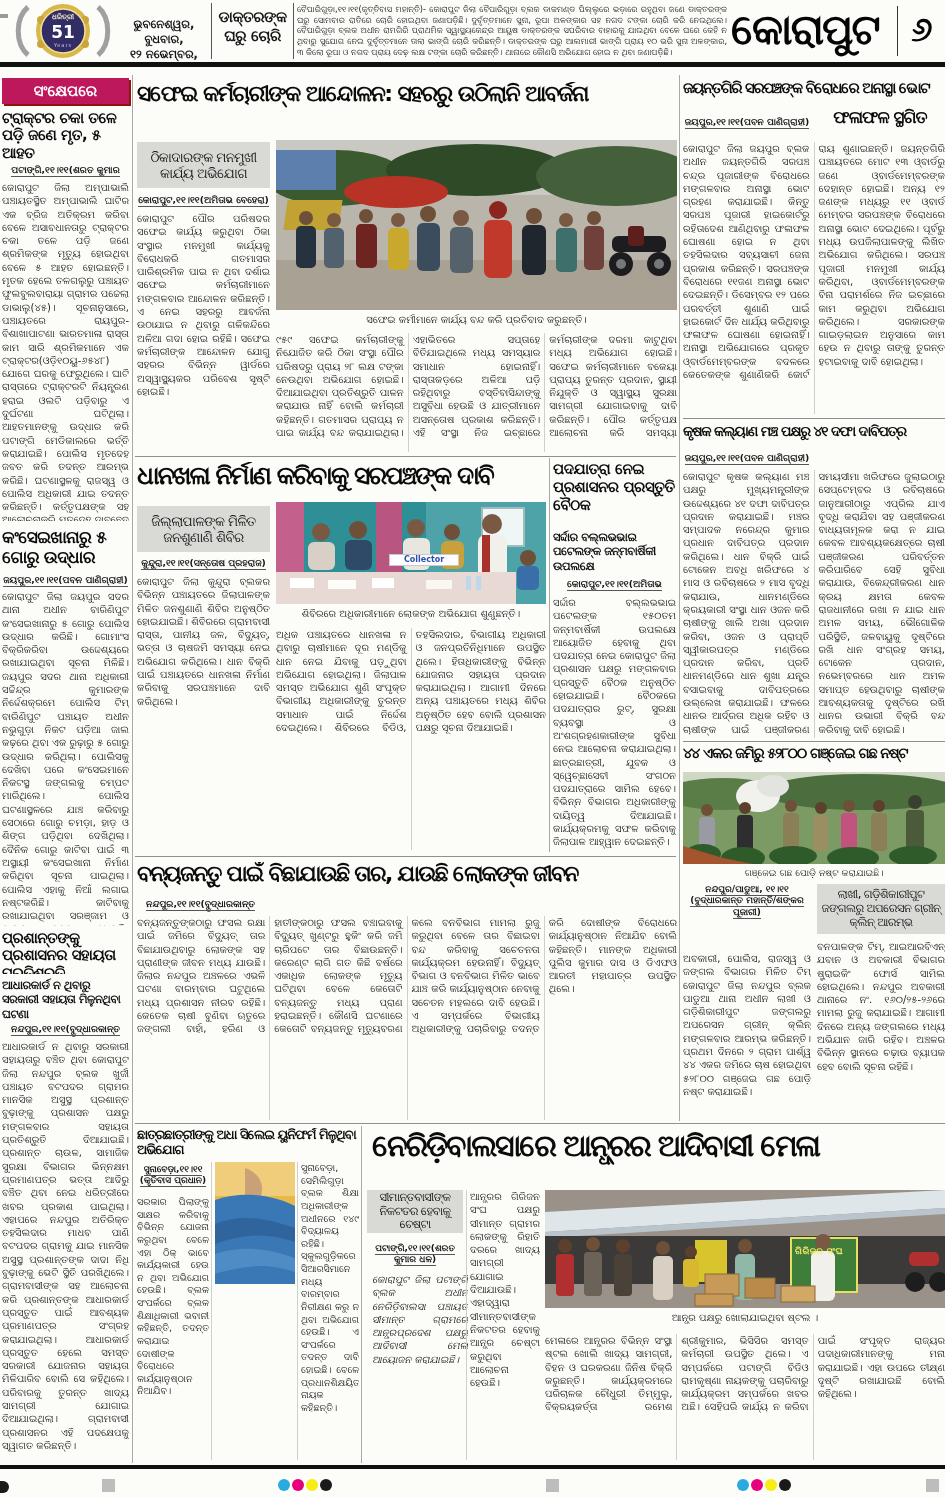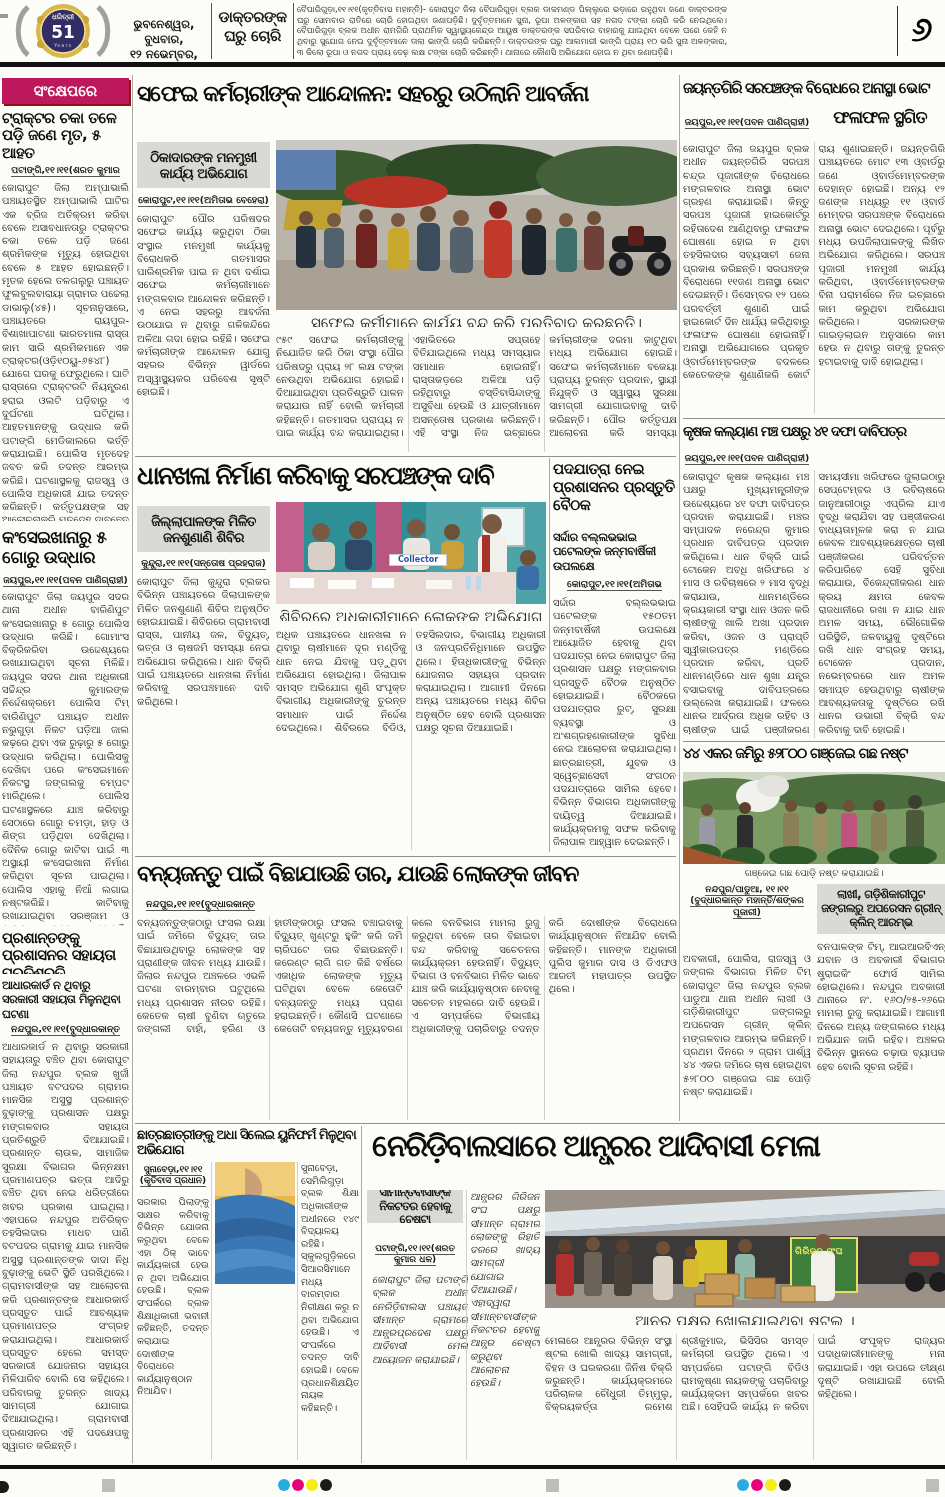--- a/index.html
+++ b/index.html
@@ -5,38 +5,38 @@
   html,body{margin:0;padding:0;background:#e9e9e9;}
   .page{position:relative;width:945px;height:1497px;margin:0 auto;background:#fcfcf9;
         font-family:"DejaVu Sans",sans-serif;color:#161616;overflow:hidden;}
   .abs{position:absolute;box-sizing:border-box;overflow:hidden;}
   .hl{font-weight:700;color:#0b0b0b;line-height:1.08;letter-spacing:-1.2px;}
   .hl1{white-space:nowrap;}
   .body{font-size:10px;line-height:1.33;text-align:justify;color:#222;}
   .cols{column-gap:9px;column-rule:1px solid #cfcfcb;}
   .dateline{font-size:9.3px;font-weight:700;text-align:center;line-height:1.25;}
   .dateline span{border-bottom:1px solid #555;padding-bottom:1px;}
-  .kicker{background:#d9d9d6;font-weight:700;text-align:center;display:flex;
+  .kicker{background:#d9d9d6;font-weight:400;text-align:center;display:flex;
           align-items:center;justify-content:center;line-height:1.2;padding:2px 4px;
           letter-spacing:-0.6px;color:#111;}
-  .caption{font-size:15px;text-align:center;color:#222;}
+  .caption{font-size:10px;text-align:center;color:#222;}
   .vr{position:absolute;width:1px;background:#a8a8a4;}
   .hr{position:absolute;height:1px;background:#8f8f8b;}
   .thickbar{position:absolute;background:#111;}
   .redbox{background:#be185d;color:#fff;font-weight:700;display:flex;align-items:center;
           justify-content:center;box-shadow:2px 2px 0 #8c150e;font-size:15px;}
   .mh-date{font-size:11.5px;font-weight:700;text-align:center;line-height:1.3;}
   .mh-brieftitle{font-size:15px;font-weight:700;text-align:center;line-height:1.25;letter-spacing:-0.5px;}
   .mh-brieftext{font-size:8.2px;line-height:1.3;text-align:justify;color:#222;}
   .mh-title{font-weight:700;font-size:42px;letter-spacing:-2px;line-height:1;color:#050505;white-space:nowrap;}
   .mh-page{font-weight:700;font-size:34px;line-height:1;color:#050505;text-align:center;}
   .photo{background:#ccc;}
   .photo svg{display:block;}
   .ph-label{position:absolute;font-size:8px;font-weight:700;color:#2b4fae;background:#fdfdfd;
-            border:1px solid #c9c9c9;padding:0 8px;line-height:1.3;}
+            border:1px solid #c9c9c9;padding:0 14px;line-height:1.3;}
   .banner-label{position:absolute;font-size:9px;font-weight:700;color:#ffe96b;letter-spacing:0.5px;}
   .subdeck{font-weight:700;letter-spacing:-0.5px;line-height:1.25;color:#111;}
   .regsq{position:absolute;width:13px;height:13px;background:#bdbdbd;}
   .cmyk{position:absolute;display:flex;gap:2px;}
   .cmyk i{width:12px;height:12px;border-radius:50%;display:block;}
 </style>
 </head>
 <body>
 
 <div class="page">
@@ -66,20 +66,21 @@
     </div>
 
     <div class="vr" style="left:211px;top:3px;height:56px;background:#555;"></div>
 
     <div class="abs mh-brieftitle" style="left:214px;top:8px;width:77px;height:50px;">ଡାକ୍ତରଙ୍କ ଘରୁ ଚୋରି</div>
 
     <div class="vr" style="left:293px;top:3px;height:56px;background:#555;"></div>
 
     <div class="abs mh-brieftext" style="left:297px;top:4px;width:430px;height:56px;">ବୈପାରିଗୁଡ଼ା,୧୧।୧୧(କୃତ୍ତିବାସ ମହାନ୍ତି)- କୋରାପୁଟ ଜିଲା ବୈପାରିଗୁଡ଼ା ବ୍ଲକ ଡାକମଣ୍ଡ ପିଲ୍ଲୁରେ ଭଡ଼ାରେ ରହୁଥିବା ଜଣେ ଡାକ୍ତରଙ୍କ ଘରୁ ସୋମବାର ରାତିରେ ଚୋରି ହୋଇଥିବା ଜଣାପଡ଼ିଛି। ଦୁର୍ବୃତ୍ତମାନେ ସୁନା, ରୂପା ଅଳଙ୍କାର ସହ ନଗଦ ଟଙ୍କା ଚୋରି କରି ନେଇଥିଲେ। ବୈପାରିଗୁଡ଼ା ବ୍ଲକ ଅଧୀନ ରାମଗିରି ପ୍ରାଥମିକ ସ୍ୱାସ୍ଥ୍ୟକେନ୍ଦ୍ର ଆୟୁଷ ଡାକ୍ତରଙ୍କ ସପରିବାର ବାହାରକୁ ଯାଇଥିବା ବେଳେ ଘରେ କେହି ନ ଥିବାରୁ ସୁଯୋଗ ନେଇ ଦୁର୍ବୃତ୍ତମାନେ ତାଲା ଭାଙ୍ଗି ଚୋରି କରିଛନ୍ତି। ଡାକ୍ତରଙ୍କ ଘରୁ ଆଲମାରୀ ଭାଙ୍ଗି ପ୍ରାୟ ୧୦ ଭରି ସୁନା ଅଳଙ୍କାର, ୩ କିଲୋ ରୂପା ଓ ନଗଦ ପ୍ରାୟ ଦେଢ଼ ଲକ୍ଷ ଟଙ୍କା ଚୋରି କରିଛନ୍ତି। ଥାନାରେ କୌଣସି ଅଭିଯୋଗ ହୋଇ ନ ଥିବା ଜଣାପଡ଼ିଛି।</div>
 
+    <div class="abs mh-title" style="left:731px;top:9px;width:162px;height:48px;">କୋରାପୁଟ</div>
 
     <div class="vr" style="left:897px;top:6px;height:50px;background:#333;"></div>
 
     <div class="abs mh-page" style="left:902px;top:12px;width:40px;">୬</div>
   </div>
 
   <div class="thickbar" style="left:0;top:62px;width:945px;height:5px;"></div>
 
   <div class="abs redbox" style="left:2px;top:78px;width:127px;height:26px;">
     <span>ସଂକ୍ଷେପରେ</span>
@@ -281,27 +282,27 @@
       <path d="M0,62 C28,50 56,58 80,66 L80,80 C52,70 26,72 0,82 Z" fill="#2f659c"></path>
       <path d="M0,92 C30,82 58,88 80,96 L80,110 C50,100 26,104 0,112 Z" fill="#4f8cc5"></path>
     </svg>
   </div>
   <div class="vr" style="left:297px;top:1162px;height:298px;background:#cfcfcb;"></div>
   <div class="abs body" style="left:301px;top:1162px;width:58px;height:298px;font-size:9.5px;">ସୁନାବେଡ଼ା, ସେମିଲିଗୁଡ଼ା ବ୍ଲକ ଶିକ୍ଷା ଅଧିକାରୀଙ୍କ ଅଧୀନରେ ୧୪୯ ବିଦ୍ୟାଳୟ ରହିଛି। ସ୍କୁଲଗୁଡ଼ିକରେ ସିଆରସିମାନେ ମଧ୍ୟ ବାରମ୍ବାର ନିରୀକ୍ଷଣ କରୁ ନ ଥିବା ଅଭିଯୋଗ ହେଉଛି। ଏ ସଂପର୍କରେ ତଦନ୍ତ ଦାବି ହୋଇଛି। ବେଳେ ପ୍ରଧାନଶିକ୍ଷୟିତ୍ରୀ ନାୟକ କହିଛନ୍ତି।</div>
 
   <div class="vr" style="left:361px;top:1126px;height:337px;"></div>
 
   <div class="abs hl hl1" style="left:372px;top:1130px;width:573px;height:52px;font-size:30px;letter-spacing:-2.2px;">ନେରିଡ଼ିବାଲସାରେ ଆନ୍ଧ୍ରର ଆଦିବାସୀ ମେଳା</div>
-  <div class="abs kicker" style="left:367px;top:1190px;width:96px;height:33px;font-size:11.5px;">
+  <div class="abs kicker" style="left:367px;top:1190px;width:96px;height:43px;font-size:11.5px;">
     <span>ସୀମାନ୍ତବାସୀଙ୍କ ନିକଟତର ହେବାକୁ ଚେଷ୍ଟା</span>
     </div>
   <div class="abs dateline" style="left:367px;top:1243px;width:96px;height:26px;font-size:9px;"><span>ପଟାଙ୍ଗି,୧୧।୧୧(ଶରତ କୁମାର ଧଳ)</span></div>
   <div class="abs body" style="left:372px;top:1273px;width:96px;height:187px;font-style:italic;">କୋରାପୁଟ ଜିଲା ପଟାଙ୍ଗି ବ୍ଲକ ଅଧୀନ ନେରିଡ଼ିବାଲସା ପଞ୍ଚାୟତ ସୀମାନ୍ତ ଗ୍ରାମରେ ଆନ୍ଧ୍ରପ୍ରଦେଶ ପକ୍ଷରୁ ଆଦିବାସୀ ମେଳା ଆୟୋଜନ କରାଯାଇଛି।</div>
   <div class="vr" style="left:466px;top:1190px;height:270px;background:#cfcfcb;"></div>
-  <div class="abs body" style="left:470px;top:1190px;width:70px;height:270px;font-style:italic;">ଆନ୍ଧ୍ରର ଗିରିଜନ ସଂଘ ପକ୍ଷରୁ ସୀମାନ୍ତ ଗ୍ରାମର ଲୋକଙ୍କୁ ରିହାତି ଦରରେ ଖାଦ୍ୟ ସାମଗ୍ରୀ ଯୋଗାଇ ଦିଆଯାଉଛି। ଏହାଦ୍ୱାରା ସୀମାନ୍ତବାସୀଙ୍କ ନିକଟତର ହେବାକୁ ଆନ୍ଧ୍ର ଚେଷ୍ଟା କରୁଥିବା ଆଲୋଚନା ହେଉଛି।</div>
+  <div class="abs body" style="left:470px;top:1190px;width:70px;height:270px;">ଆନ୍ଧ୍ରର ଗିରିଜନ ସଂଘ ପକ୍ଷରୁ ସୀମାନ୍ତ ଗ୍ରାମର ଲୋକଙ୍କୁ ରିହାତି ଦରରେ ଖାଦ୍ୟ ସାମଗ୍ରୀ ଯୋଗାଇ ଦିଆଯାଉଛି। ଏହାଦ୍ୱାରା ସୀମାନ୍ତବାସୀଙ୍କ ନିକଟତର ହେବାକୁ ଆନ୍ଧ୍ର ଚେଷ୍ଟା କରୁଥିବା ଆଲୋଚନା ହେଉଛି।</div>
 
   <div class="abs photo" style="left:545px;top:1190px;width:400px;height:118px;">
     <svg width="400" height="118" viewBox="0 0 400 118">
       <rect width="400" height="118" fill="#9a9288"></rect>
       <polygon points="0,42 400,18 400,0 0,22" fill="#dfe6ea"></polygon>
       <polygon points="0,42 400,18 400,24 0,48" fill="#b9c4cc"></polygon>
       <rect x="0" y="46" width="400" height="48" fill="#3c3a38"></rect>
       <rect x="150" y="50" width="32" height="42" fill="#d8c52e"></rect>
       <rect x="246" y="48" width="66" height="54" fill="#3f7d3a" stroke="#e8e060" stroke-width="2"></rect>
       <g>

